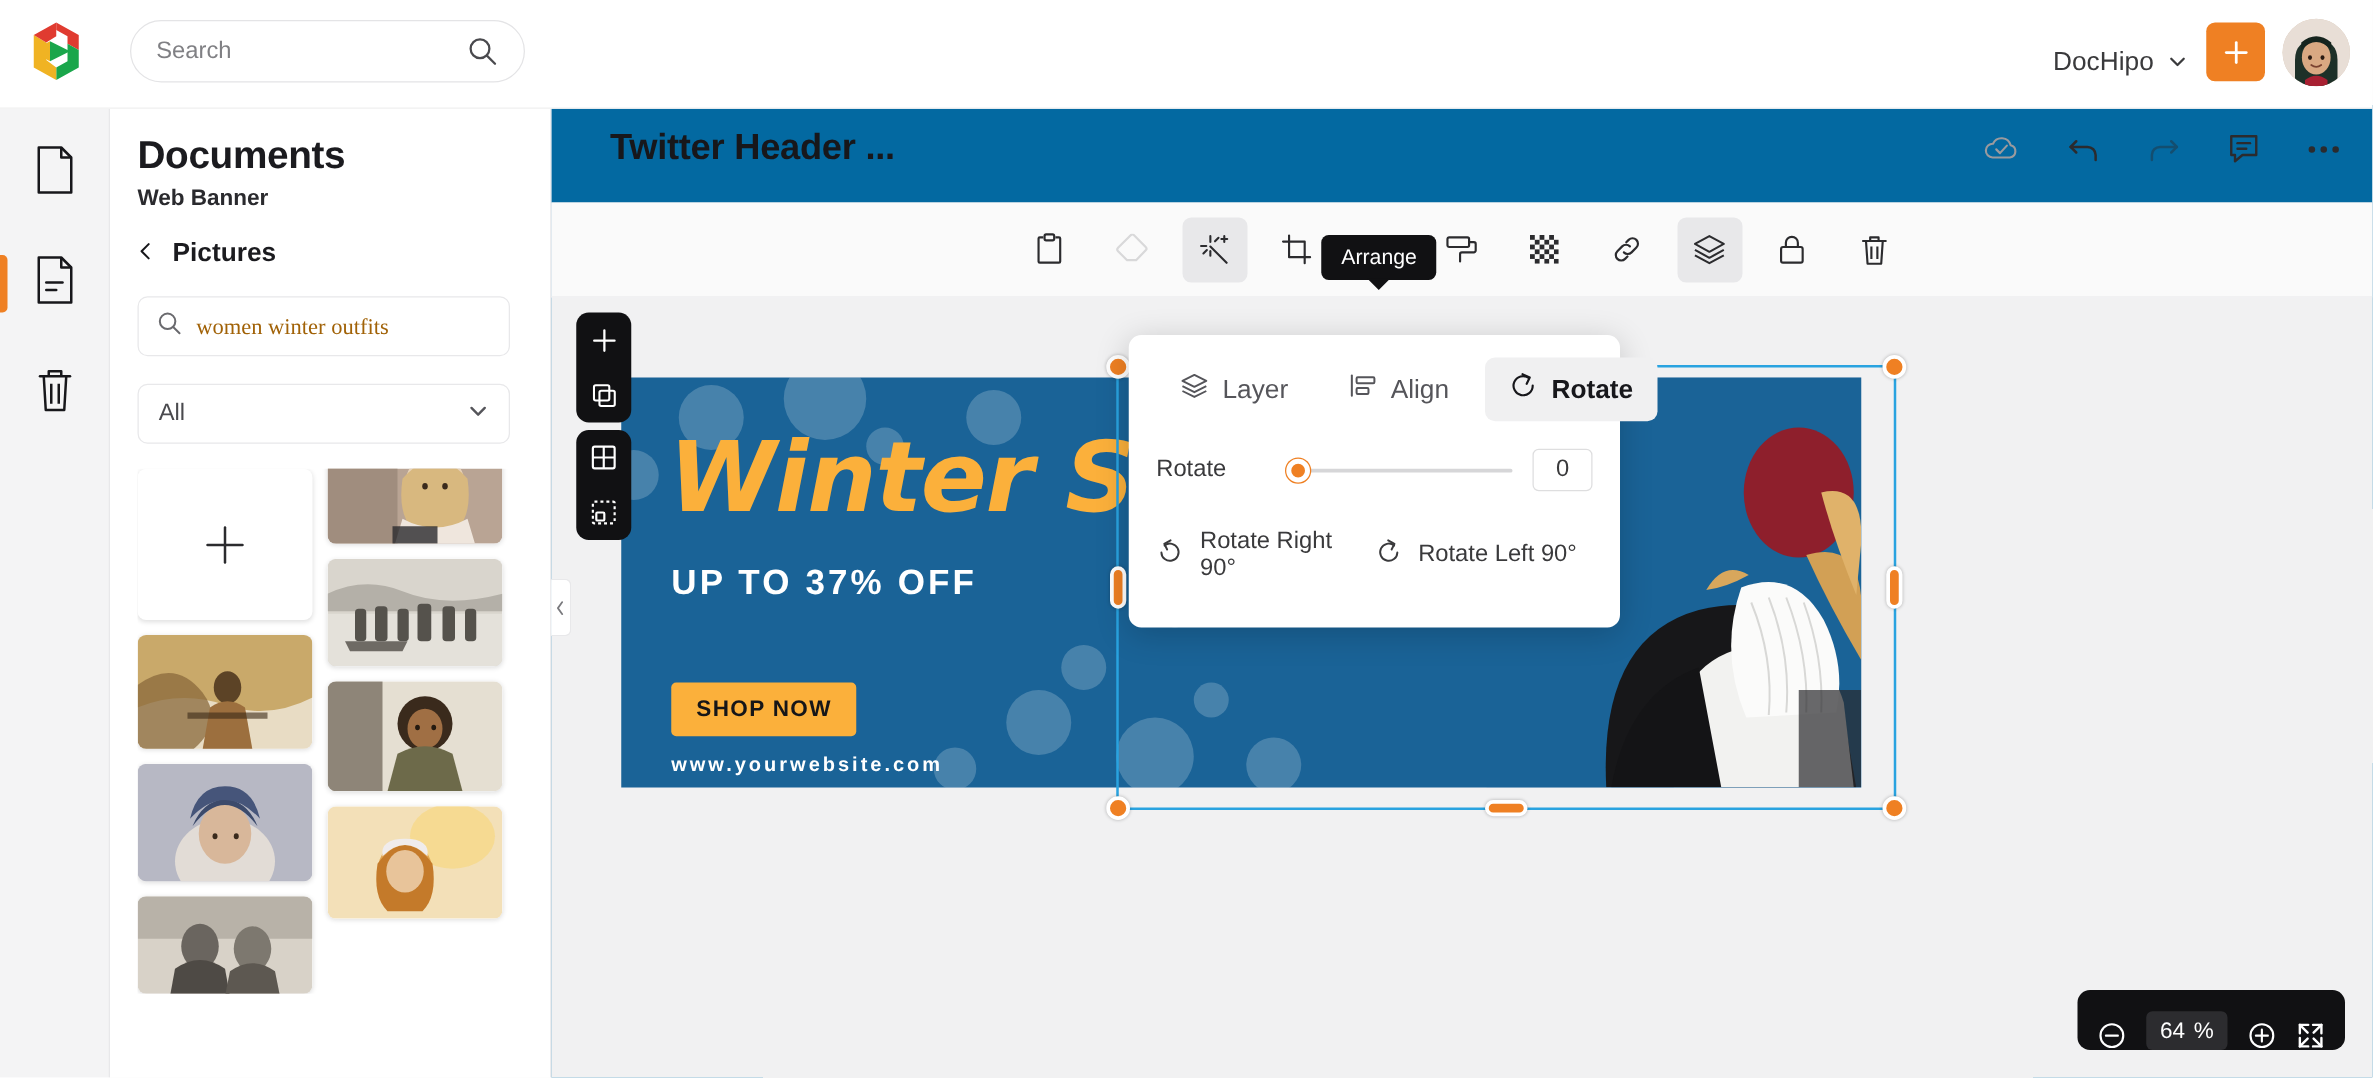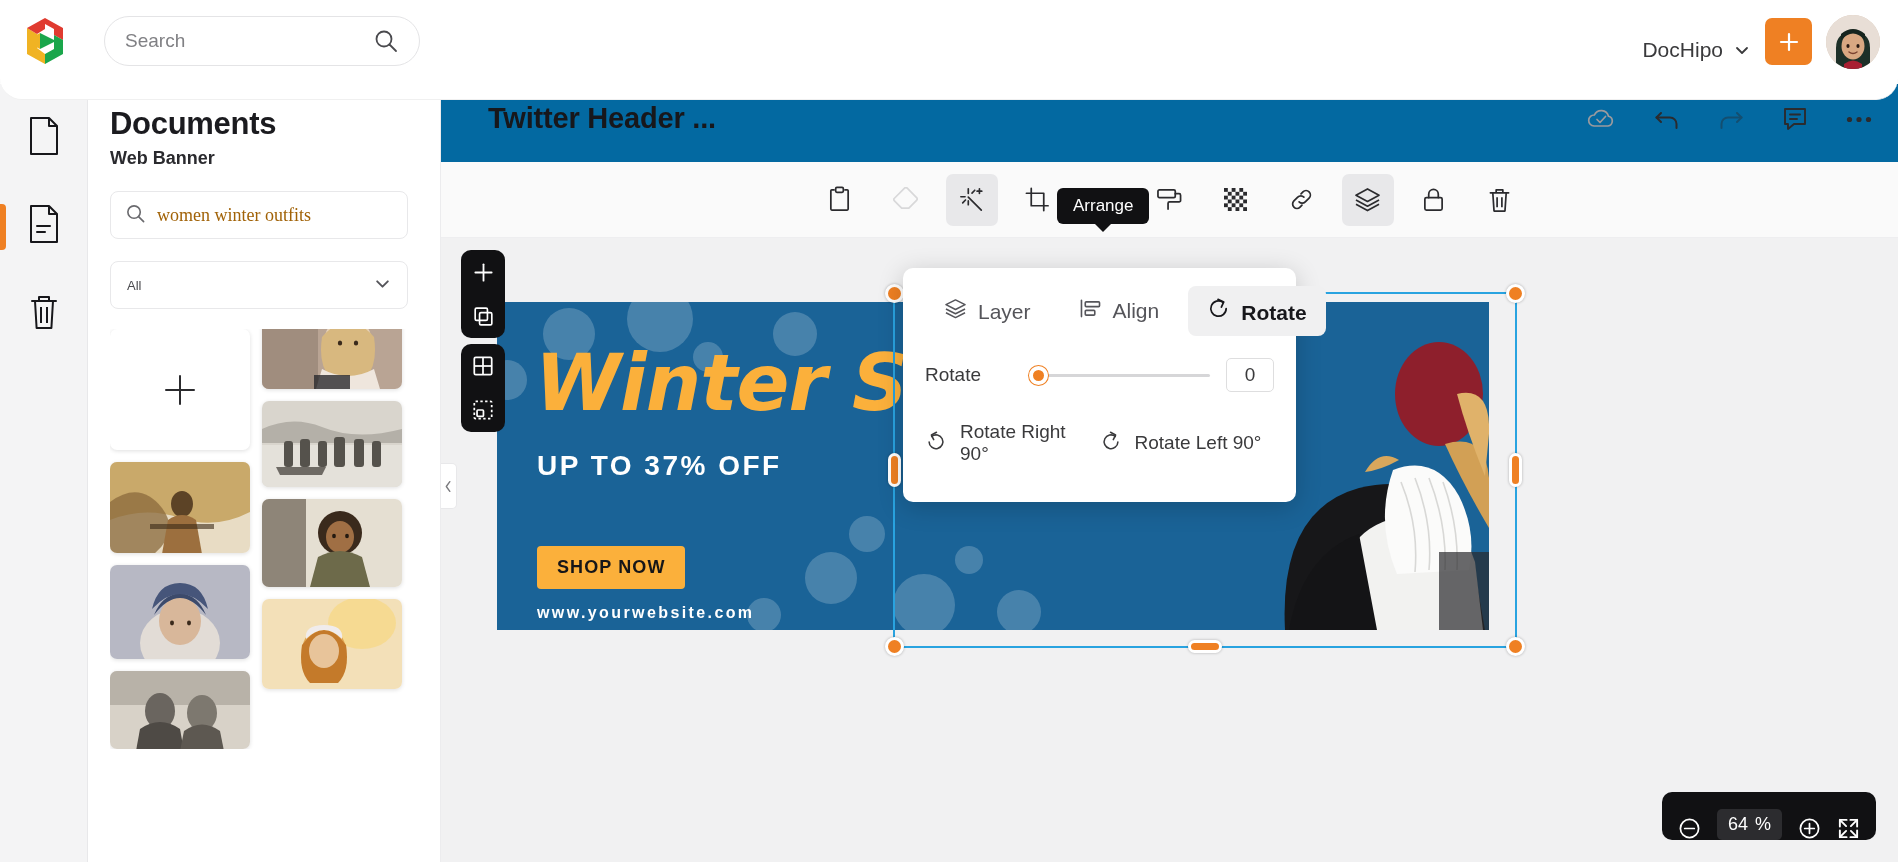--- a/index.html
+++ b/index.html
@@ -5,23 +5,23 @@
   * { box-sizing: border-box; margin: 0; padding: 0; }
   html, body {
     width: 1898px; height: 862px;
     font-family: "Liberation Sans", sans-serif;
     background: #ffffff; overflow: hidden;
   }
   body { position: relative; }
 
   
   .topbar {
-    position: absolute; left: 0; top: 0; width: 1898px; height: 100px;
+    position: absolute; left: 0; top: 0; width: 1898px; height: 87px;
     background: #ffffff; display: flex; align-items: center;
-    border-bottom: 1px solid #f0f0f0; z-index: 40; border-radius: 22px;
+    border-bottom: 1px solid #f0f0f0; z-index: 40;
   }
   .logo { position: absolute; left: 18px; top: 14px; width: 54px; height: 54px; }
   .search-box {
     position: absolute; left: 104px; top: 16px; width: 316px; height: 50px;
     border: 1px solid #e4e4e6; border-radius: 26px; background: #fff;
     display: flex; align-items: center; padding: 0 20px;
   }
   .search-box input {
     flex: 1; border: none; outline: none; font-size: 19px;
     color: #444; font-family: "Liberation Sans", sans-serif; background: transparent;
@@ -80,21 +80,21 @@
     font-family: Liberation Serif, serif; background: transparent;
   }
   .dots-btn { cursor: pointer; padding: 2px 4px; }
 
   .filter-select {
     margin: 22px 0 0 22px; width: 298px; height: 48px;
     border: 1px solid #e8e8ea; border-radius: 8px; background: #fff;
     display: flex; align-items: center; justify-content: space-between;
     padding: 0 16px; cursor: pointer;
   }
-  .filter-label { font-size: 13px; color: #4a4a4e; }
+  .filter-label { font-size: 19px; color: #4a4a4e; }
 
   .thumb-grid {
     margin: 20px 0 0 22px; width: 310px; height: 420px;
     display: flex; gap: 12px; overflow: hidden;
   }
   .thumb-col { display: flex; flex-direction: column; gap: 12px; width: 140px; }
   .thumb {
     width: 140px; border-radius: 7px; overflow: hidden;
     box-shadow: 0 1px 4px rgba(0,0,0,0.13); cursor: pointer; position: relative;
   }
@@ -154,21 +154,21 @@
   }
 
   
   .arrange-pop {
     position: absolute; left: 462px; top: 106px; width: 393px; height: 234px;
     background: #fff; border-radius: 10px;
     box-shadow: 0 5px 26px rgba(0,0,0,0.19); z-index: 55; padding: 18px 0 0 0;
   }
   .pop-tabs { display: flex; align-items: center; padding: 0 22px; gap: 10px; }
   .pop-tab {
-    display: flex; align-items: flex-end; gap: 11px; padding: 11px 19px;
+    display: flex; align-items: center; gap: 11px; padding: 11px 19px;
     border-radius: 8px; cursor: pointer; font-size: 21px; color: #55555a;
   }
   .pop-tab.active { background: #f0f0f1; color: #17171b; font-weight: bold; }
 
   .rotate-row {
     display: flex; align-items: center; padding: 0 22px; margin-top: 22px; gap: 16px;
   }
   .rotate-label { font-size: 19px; color: #3a3a3c; width: 88px; }
   .slider { flex: 1; position: relative; height: 20px; display: flex; align-items: center; }
   .slider-track { width: 100%; height: 3px; background: #d6d6d8; border-radius: 2px; }
@@ -335,20 +335,28 @@
           <line x1="20" y1="15" x2="20" y2="31"></line>
       </svg>
     </span>
   </div>
 </div>
 
 <div class="panel">
   <div class="panel-title">Documents</div>
   <div class="panel-sub">Web Banner</div>
 
+  <div class="breadcrumb">
+    <span>
+      <svg viewBox="0 0 16 18" width="13" height="18" fill="none" stroke="#17171b" stroke-width="2">
+        <polyline points="11,2 4,9 11,16" stroke-linecap="round" stroke-linejoin="round"></polyline>
+      </svg>
+    </span>
+    <span class="breadcrumb-label">Pictures</span>
+  </div>
 
   <div class="side-search">
     <span>
       <svg viewBox="0 0 22 22" width="21" height="21" fill="none" stroke="#6a6a6e" stroke-width="1.7">
         <circle cx="9.5" cy="9.5" r="6.5"></circle>
           <line x1="14.2" y1="14.2" x2="19.5" y2="19.5" stroke-linecap="round"></line>
       </svg>
     </span>
     <input value="women winter outfits" placeholder="Search" style="">
   </div>

